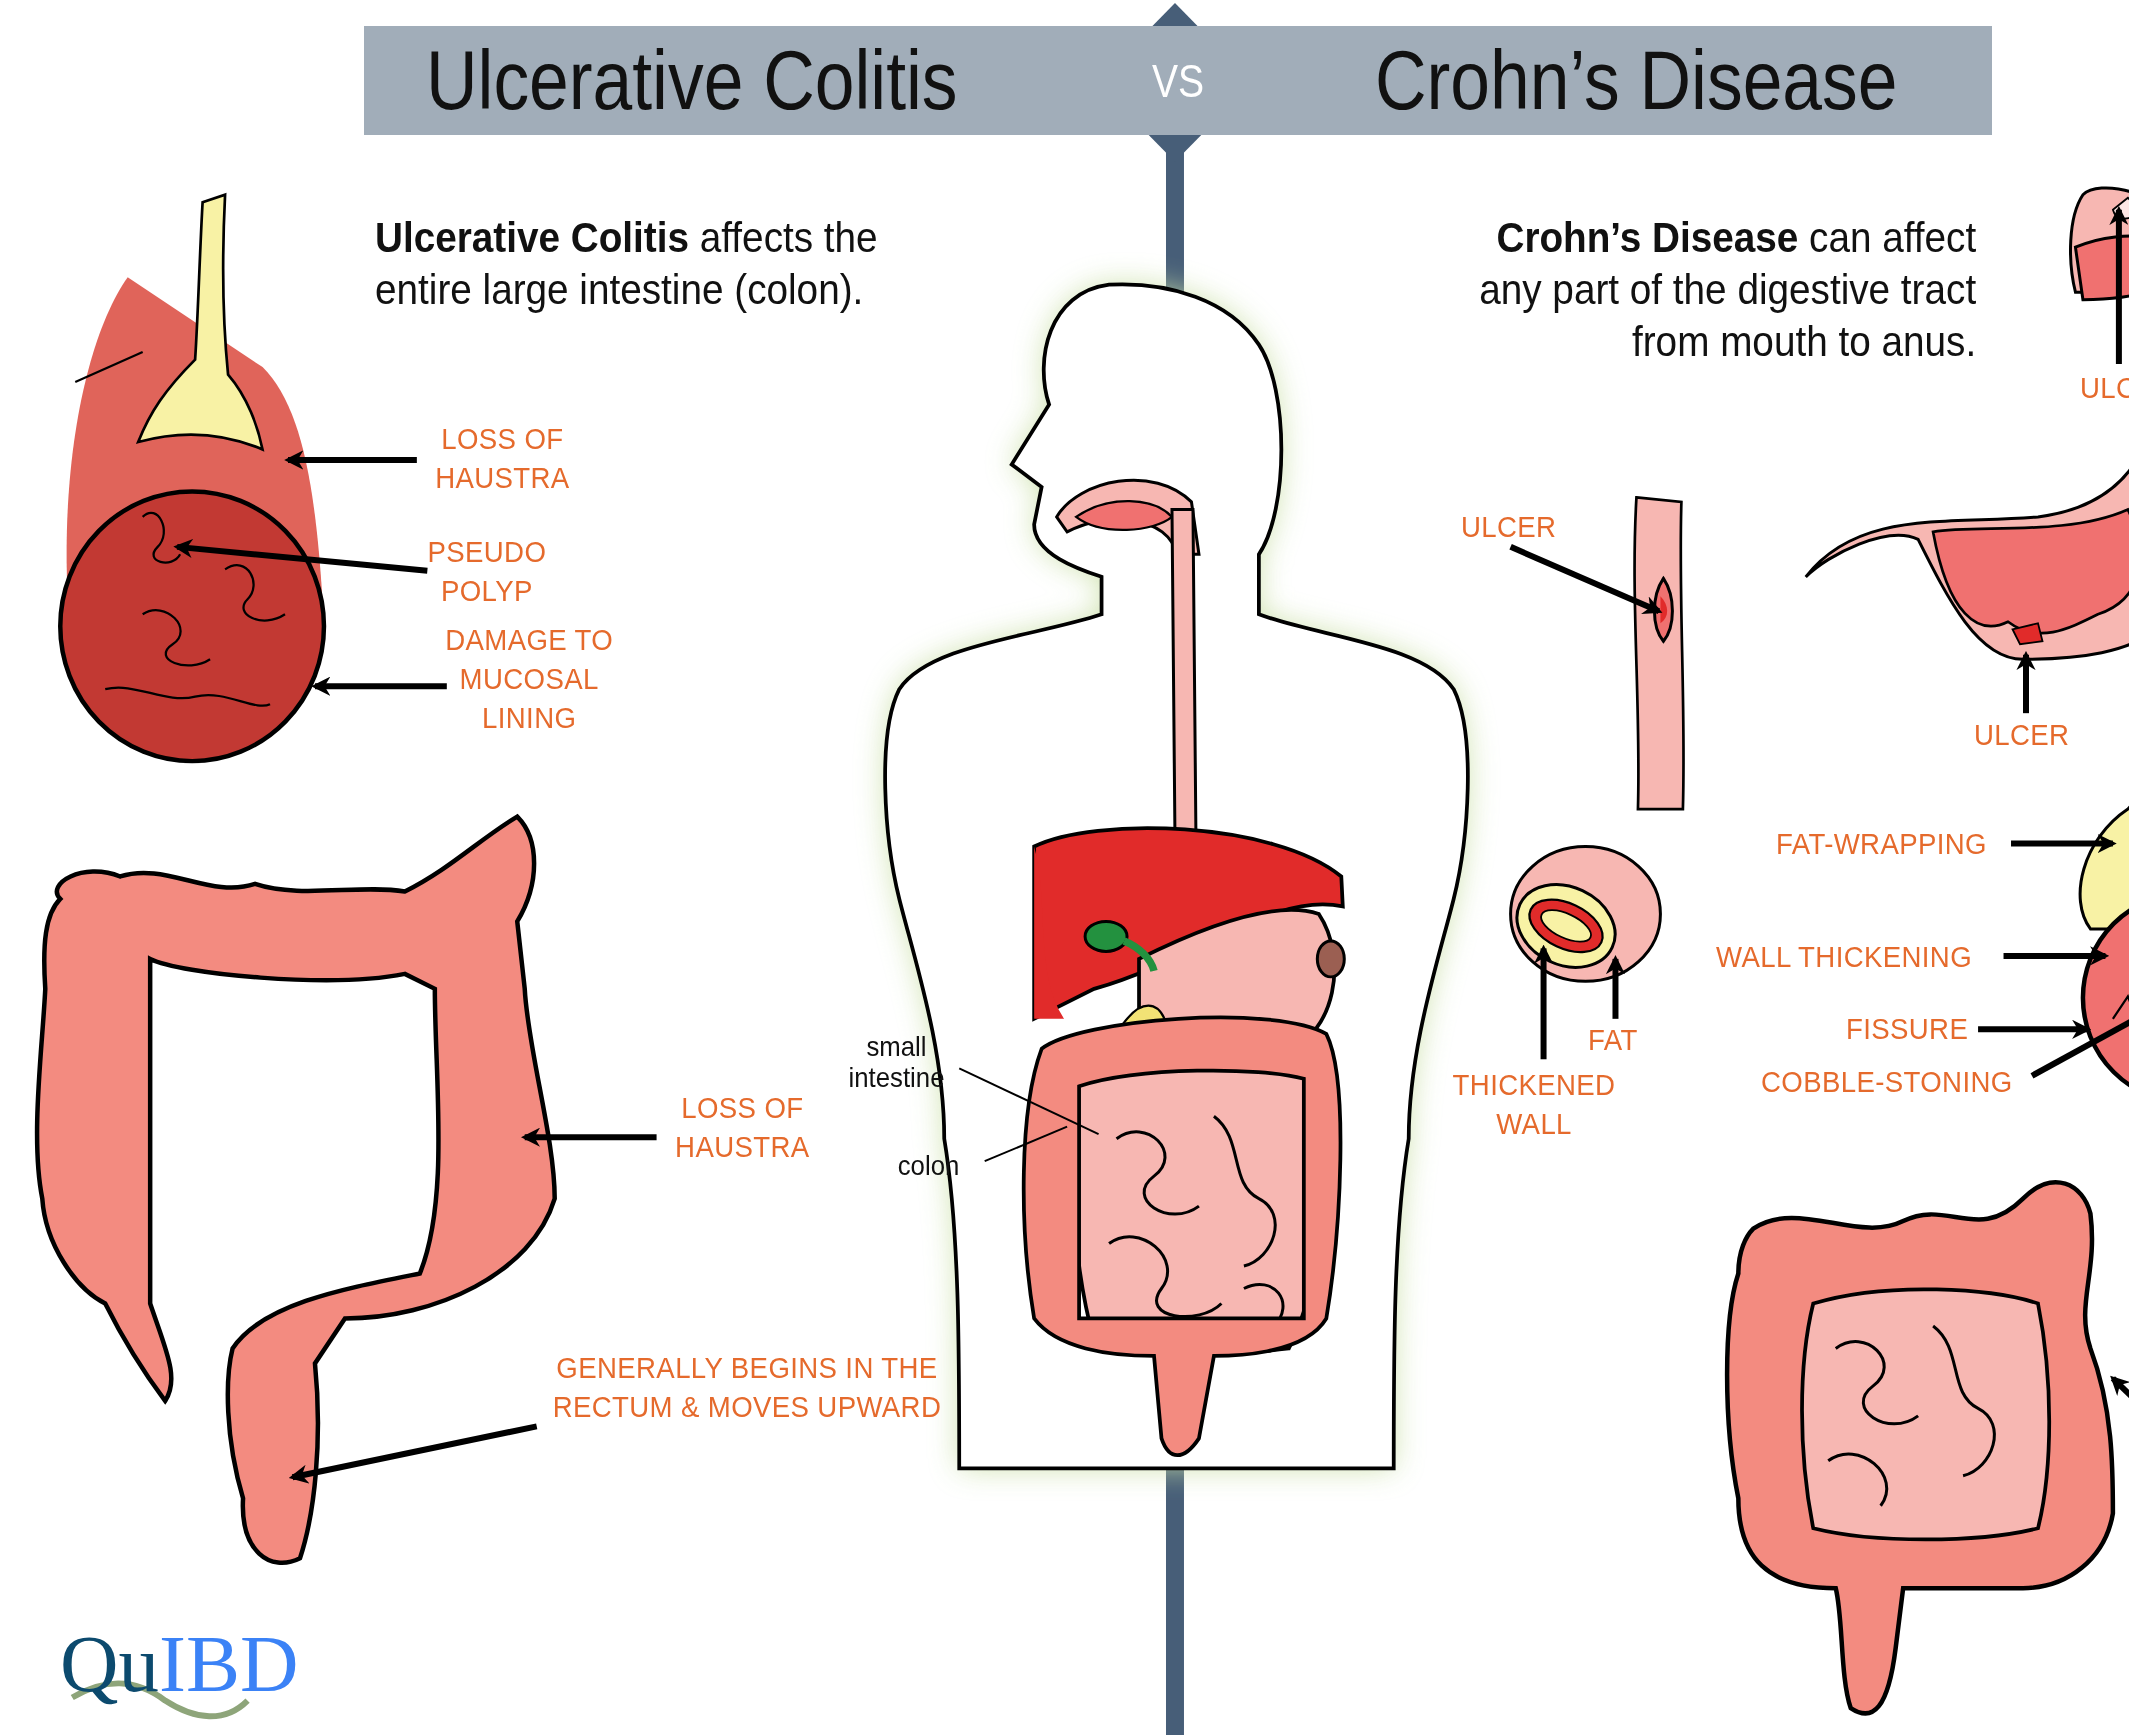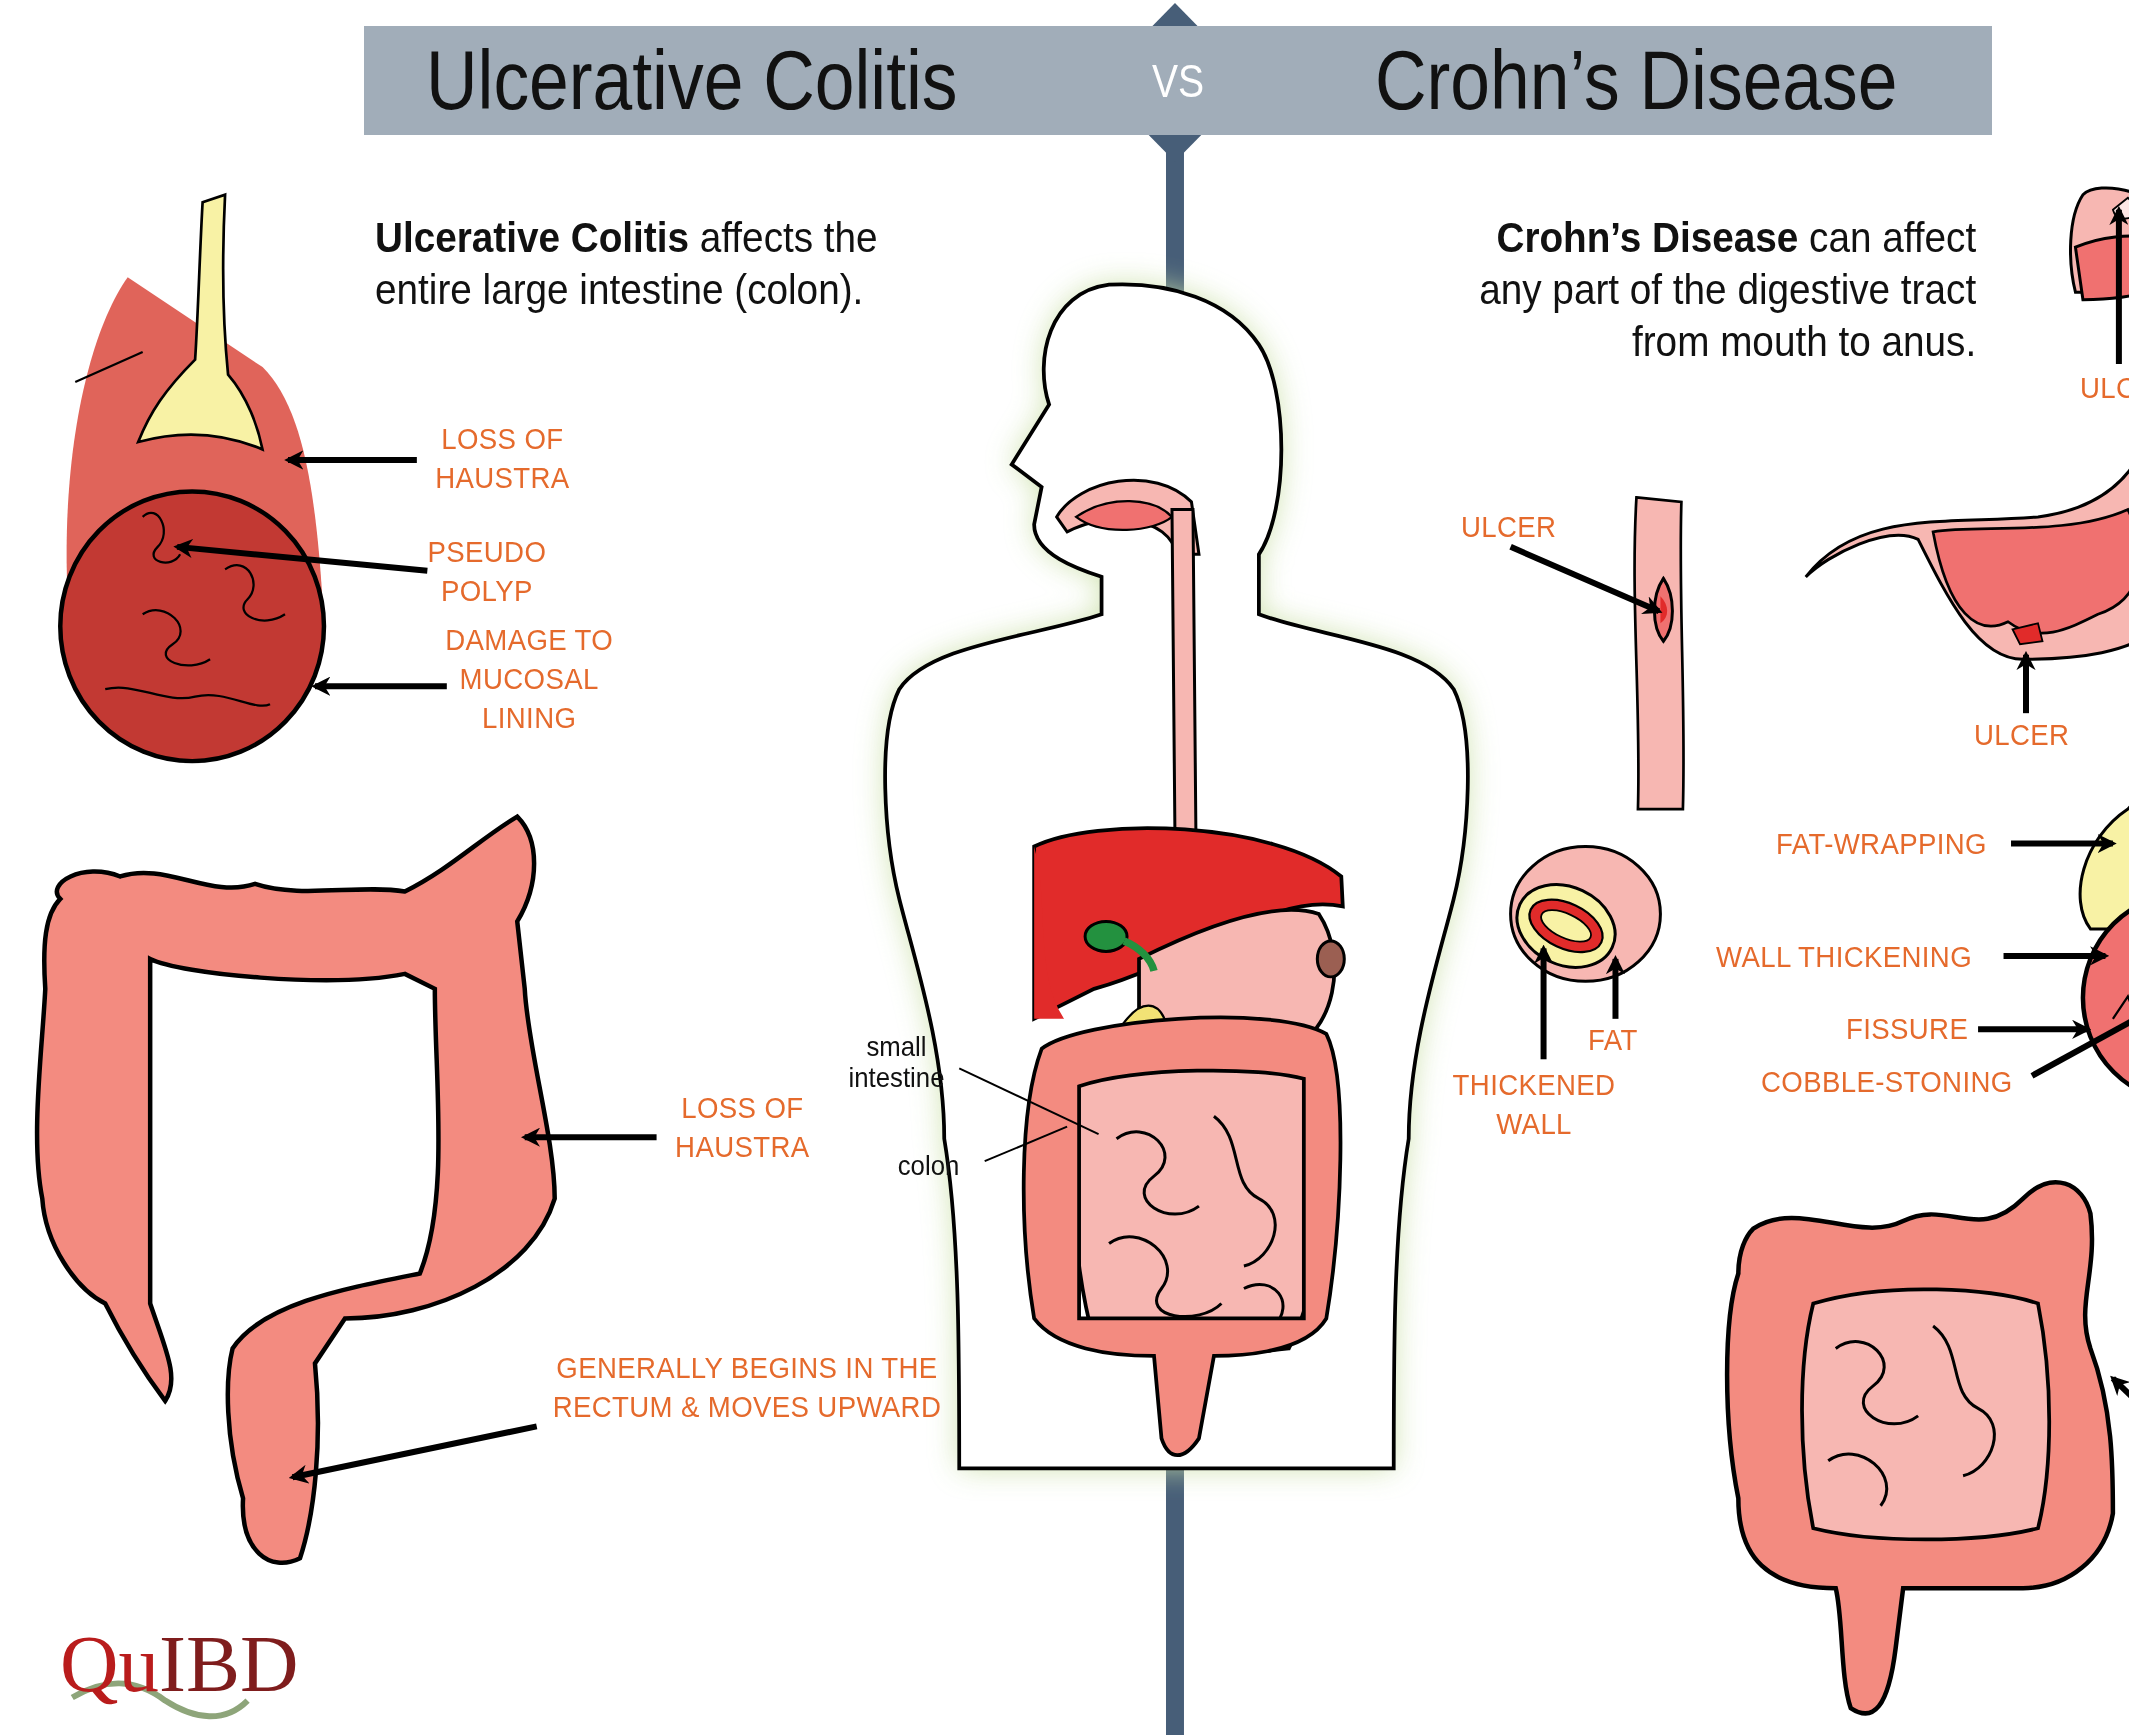--- a/index.html
+++ b/index.html
@@ -12,22 +12,22 @@
   .title { position: absolute; top: 30px; font-size: 83px; line-height: 102px; color: #111; font-family: "Liberation Sans", sans-serif; transform: scaleX(0.86); white-space: nowrap; }
   .title.left { left: 426px; transform-origin: left top; }
   .title.right { right: 426px; transform-origin: right top; }
   .vs { position: absolute; left: 1146px; top: 51px; width: 64px; text-align: center; color: #fff; font-size: 46px; line-height: 60px; transform: scaleX(0.85); }
   .intro { position: absolute; font-size: 43px; line-height: 52px; color: #111; white-space: nowrap; transform: scaleX(0.9); }
   .intro b { font-weight: bold; }
   .intro.left { left: 375px; top: 211px; transform-origin: left top; }
   .intro.right { right: 347px; top: 211px; text-align: right; transform-origin: right top; }
   .tiny { position: absolute; font-size: 28px; line-height: 31px; color: #111; text-align: center; white-space: nowrap; transform: scaleX(0.92); }
   .logo { position: absolute; left: 60px; top: 1622px; font-family: "Liberation Serif", serif; font-size: 81px; line-height: 85px; white-space: nowrap; }
-  .logo .qu { color: #b91c1c; }
-  .logo .ibd { color: #7f1d1d; }
+  .logo .qu { color: #0c4a6e; }
+  .logo .ibd { color: #3b82f6; }
 </style>
 </head>
 <body>
 
 <div id="stage">
 
   <svg id="art" viewBox="0 0 1550 1158" xmlns="http://www.w3.org/2000/svg">
     <defs>
       <marker id="ah" viewBox="0 0 10 10" refX="8" refY="5" markerWidth="3.2" markerHeight="3.2" orient="auto">
         <path d="M0,0 L10,5 L0,10 L3,5 Z" fill="#000"></path>

